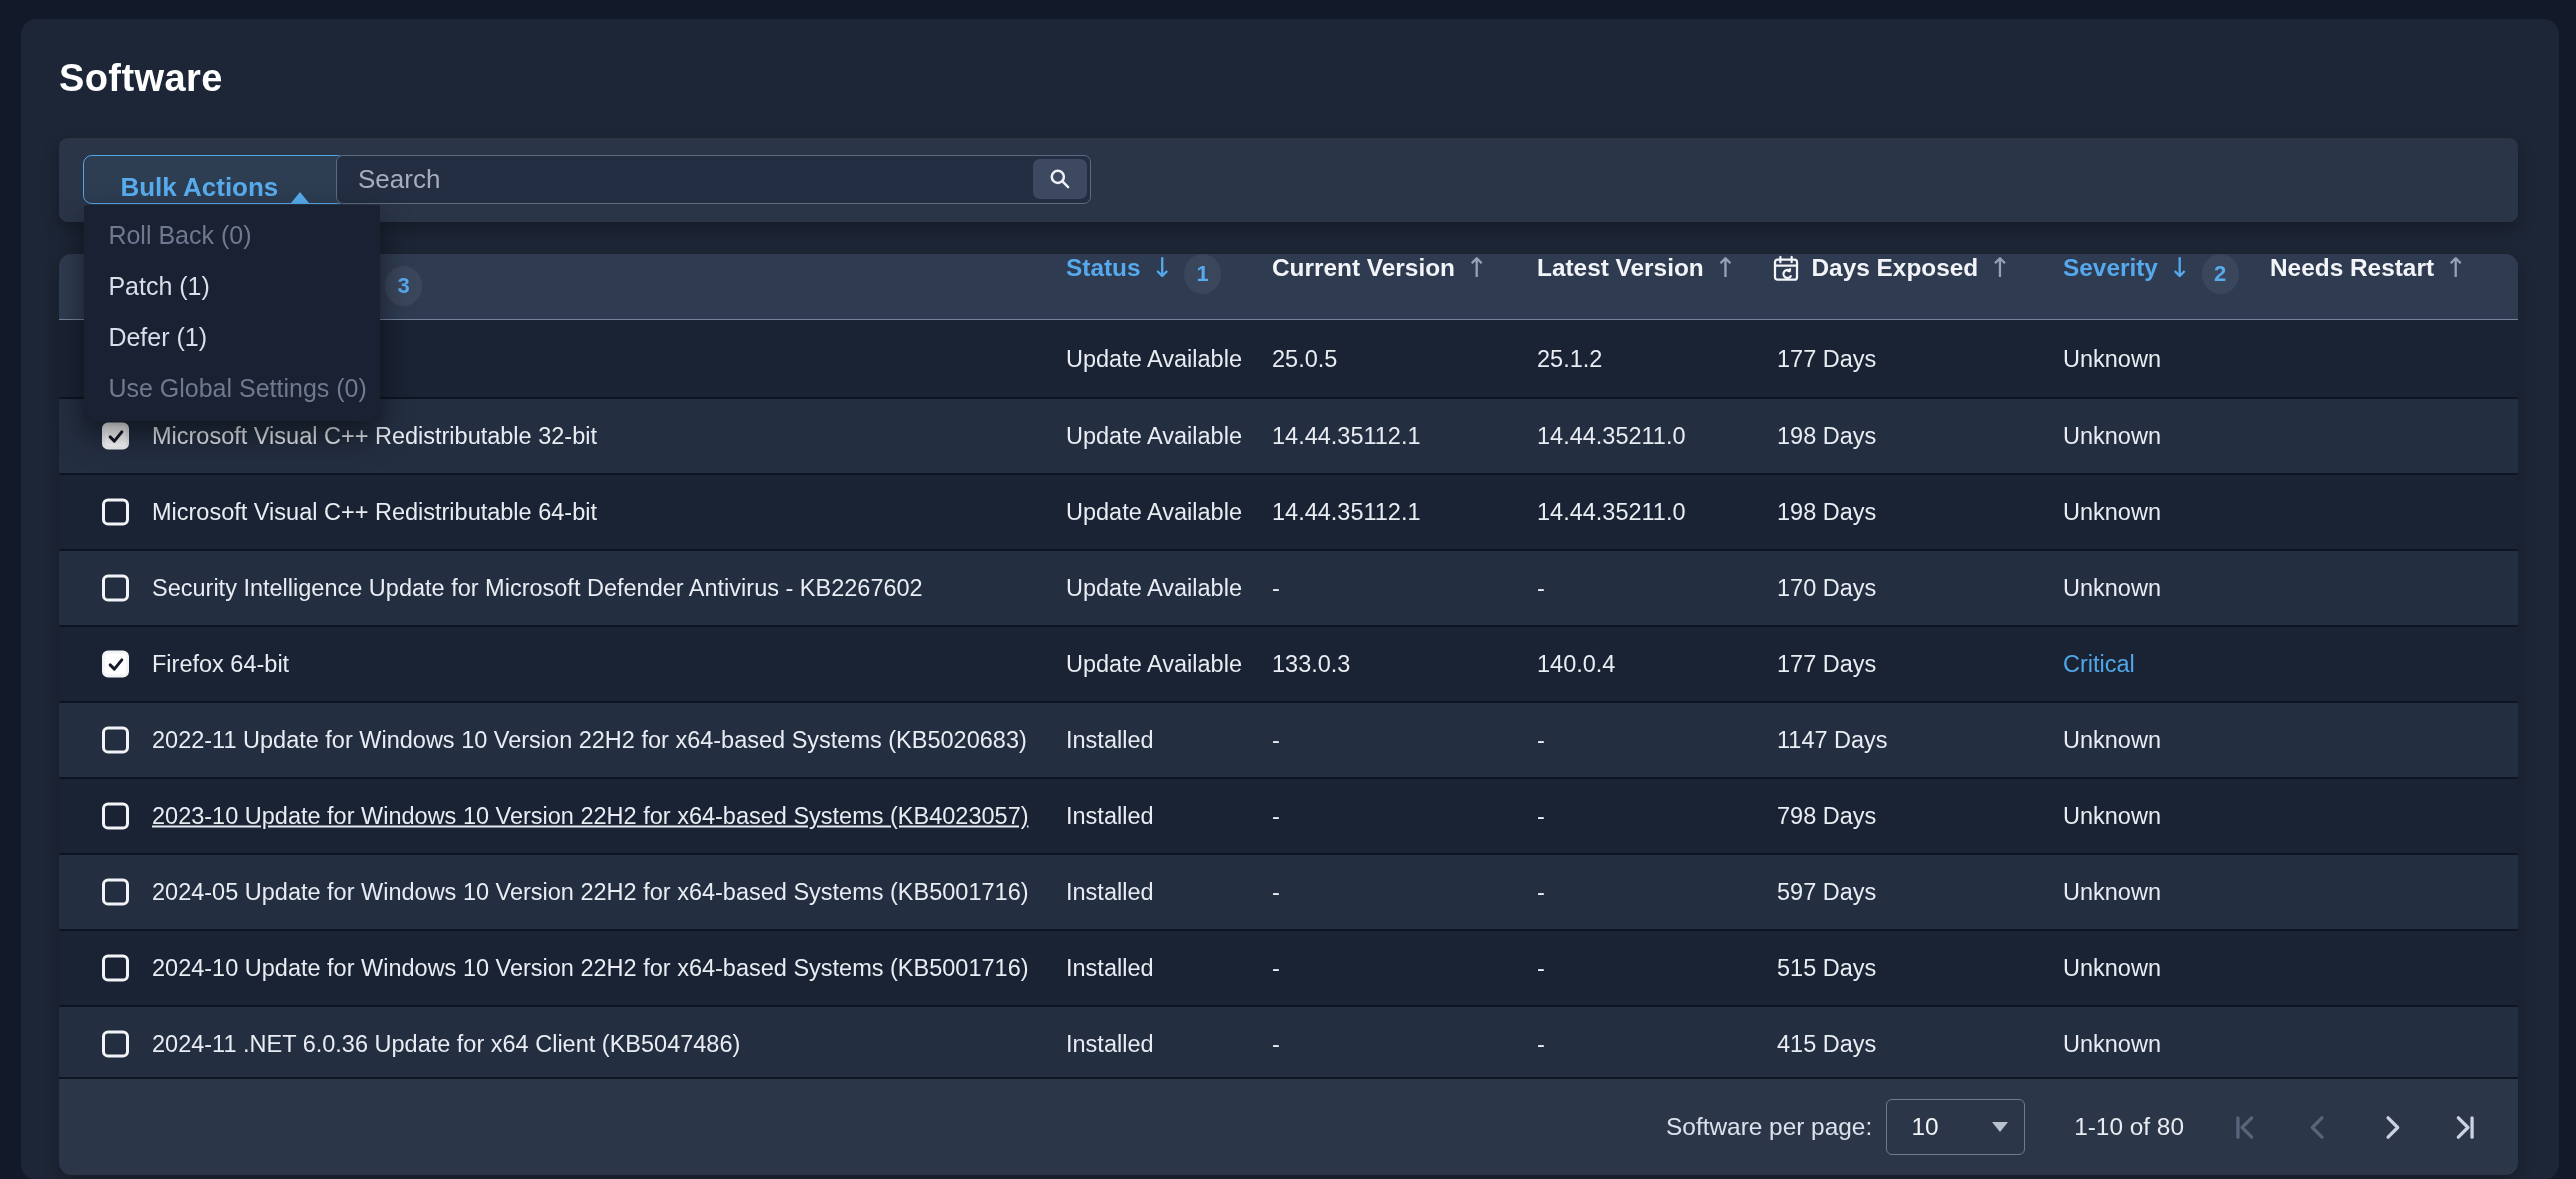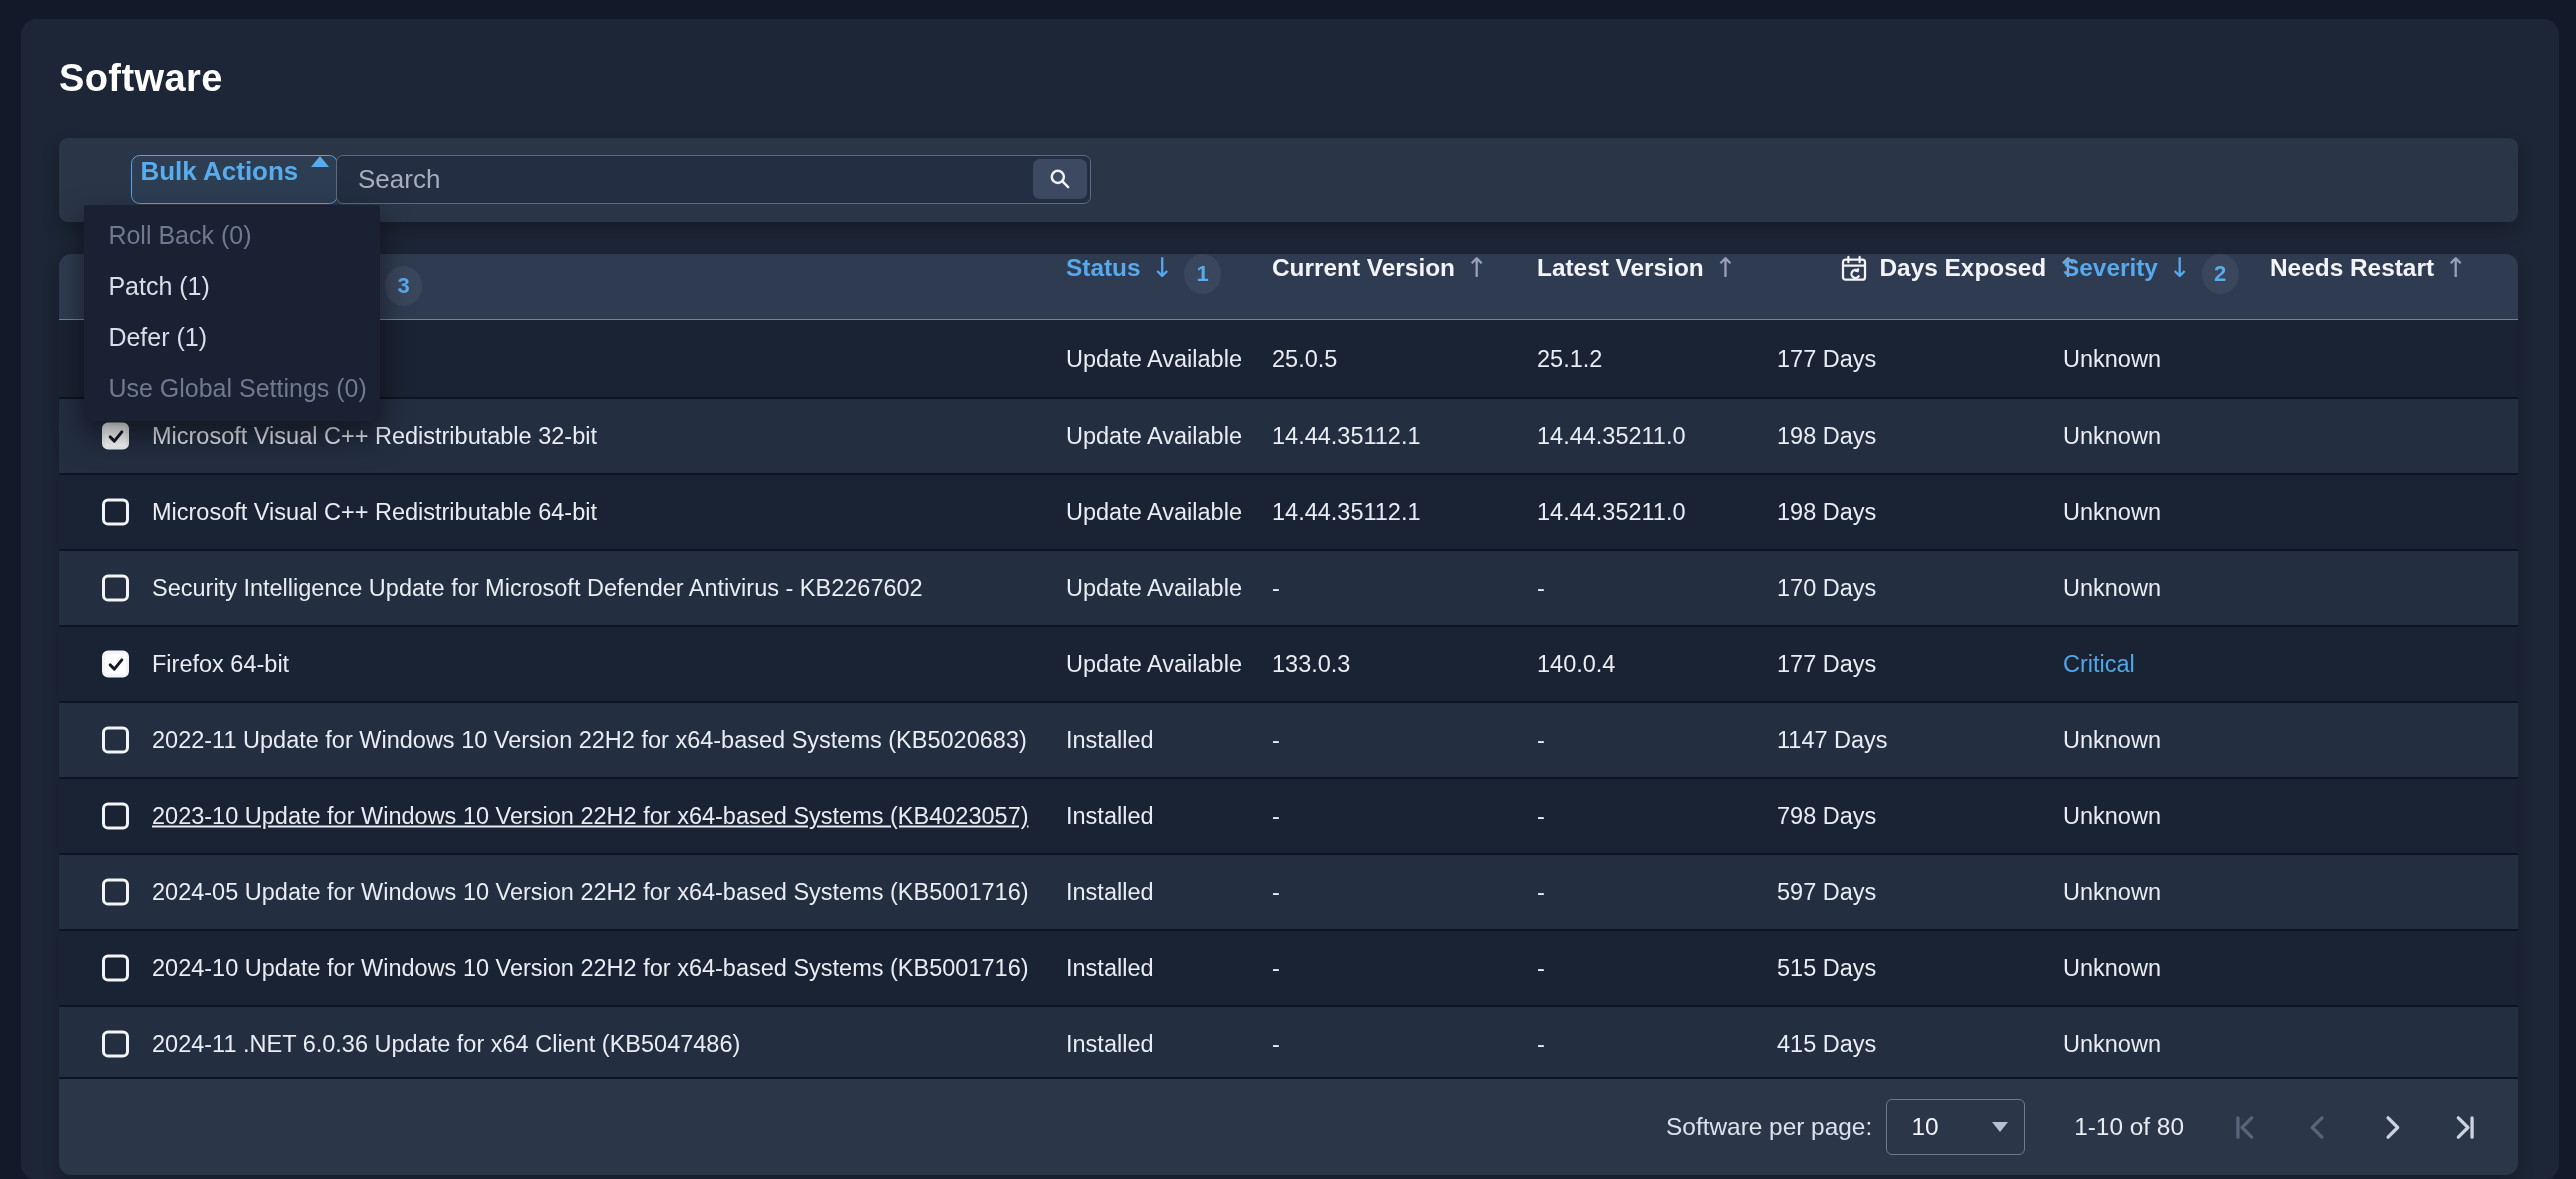--- a/index.html
+++ b/index.html
@@ -5,24 +5,24 @@
   html,body{margin:0;padding:0;background:#121929;}
   .stage{position:relative;width:2576px;height:1180px;overflow:hidden;
          font-family:"Liberation Sans","DejaVu Sans",sans-serif;color:#E9ECF2;}
   .panel{position:absolute;left:21px;top:19px;width:2538px;height:1161px;
          background:#1D2636;border-radius:15.7px;}
   .page-title{position:absolute;left:38px;top:38px;margin:0;font-size:38px;font-weight:800;
               letter-spacing:0.4px;color:#FFFFFF;}
   
   .toolbar{position:absolute;left:38px;top:119px;width:2459px;height:84px;background:#2A3548;
            border-radius:8.7px;box-shadow:0 7px 15.7px rgba(0,0,0,.25);z-index:10;}
-  .bulk-btn{position:absolute;left:24.4px;top:17.4px;height:49px;display:inline-flex;align-items:flex-start;
-            gap:13px;padding:0 8px;background:rgba(88,166,232,.07);border:1.7px solid #53A7E8;
+  .bulk-btn{position:absolute;left:24.4px;top:17.4px;height:49px;display:inline-flex;align-items:flex-end;
+            gap:13px;padding:0 36px;background:rgba(88,166,232,.07);border:1.7px solid #53A7E8;
             border-radius:8.7px;color:#58ACEE;font-size:26px;font-weight:700;cursor:pointer;
-            font-family:inherit;margin-left:48px;}
+            font-family:inherit;}
   .caret-up{width:0;height:0;border-left:9.6px solid transparent;border-right:9.6px solid transparent;
             border-bottom:11.3px solid #58ACEE;display:inline-block;}
   .search{position:absolute;left:277px;top:17.4px;width:755px;height:49px;background:#232E42;
           border:1.7px solid #5E6A80;border-radius:7px;box-sizing:border-box;}
   .search input{position:absolute;left:0;top:0;width:671px;height:100%;background:transparent;border:0;
           outline:none;padding:0 0 0 21px;font-size:26px;color:#E8ECF2;font-family:inherit;}
   .search input::placeholder{color:#A6AEBE;opacity:1;}
   .search-btn{position:absolute;right:2.6px;top:2.6px;width:54px;height:40px;background:#3D4960;
           border:0;border-radius:7px;display:flex;align-items:center;justify-content:center;cursor:pointer;}
   
@@ -109,21 +109,21 @@
             <span class="count-badge">1</span>
           </div>
           <div class="hcell" style="left: 1213px;">
             <span class="hlabel">Current Version</span>
             <span class="sort-arrow">↑</span>
           </div>
           <div class="hcell" style="left: 1478px;">
             <span class="hlabel">Latest Version</span>
             <span class="sort-arrow">↑</span>
           </div>
-          <div class="hcell" style="left: 1780px;">
+          <div class="hcell" style="left: 1712px;">
             <span style="display: inline-flex;">
               <svg width="30" height="30" viewBox="0 0 24 24" fill="none" stroke="#F2F4F8" stroke-width="1.8" stroke-linecap="round" stroke-linejoin="round">
                 <rect x="3.2" y="4.5" width="17.6" height="16" rx="2"></rect>
                 <line x1="7.5" y1="2.3" x2="7.5" y2="6.5"></line>
                 <line x1="16.5" y1="2.3" x2="16.5" y2="6.5"></line>
                 <line x1="3.2" y1="9.3" x2="20.8" y2="9.3"></line>
                 <path d="M14.8 13.2 a3.2 3.2 0 1 0 1 4.6"></path>
                 <path d="M15.3 12.2 l-.4 1.6 -1.6 -.4"></path>
               </svg>
             </span>

